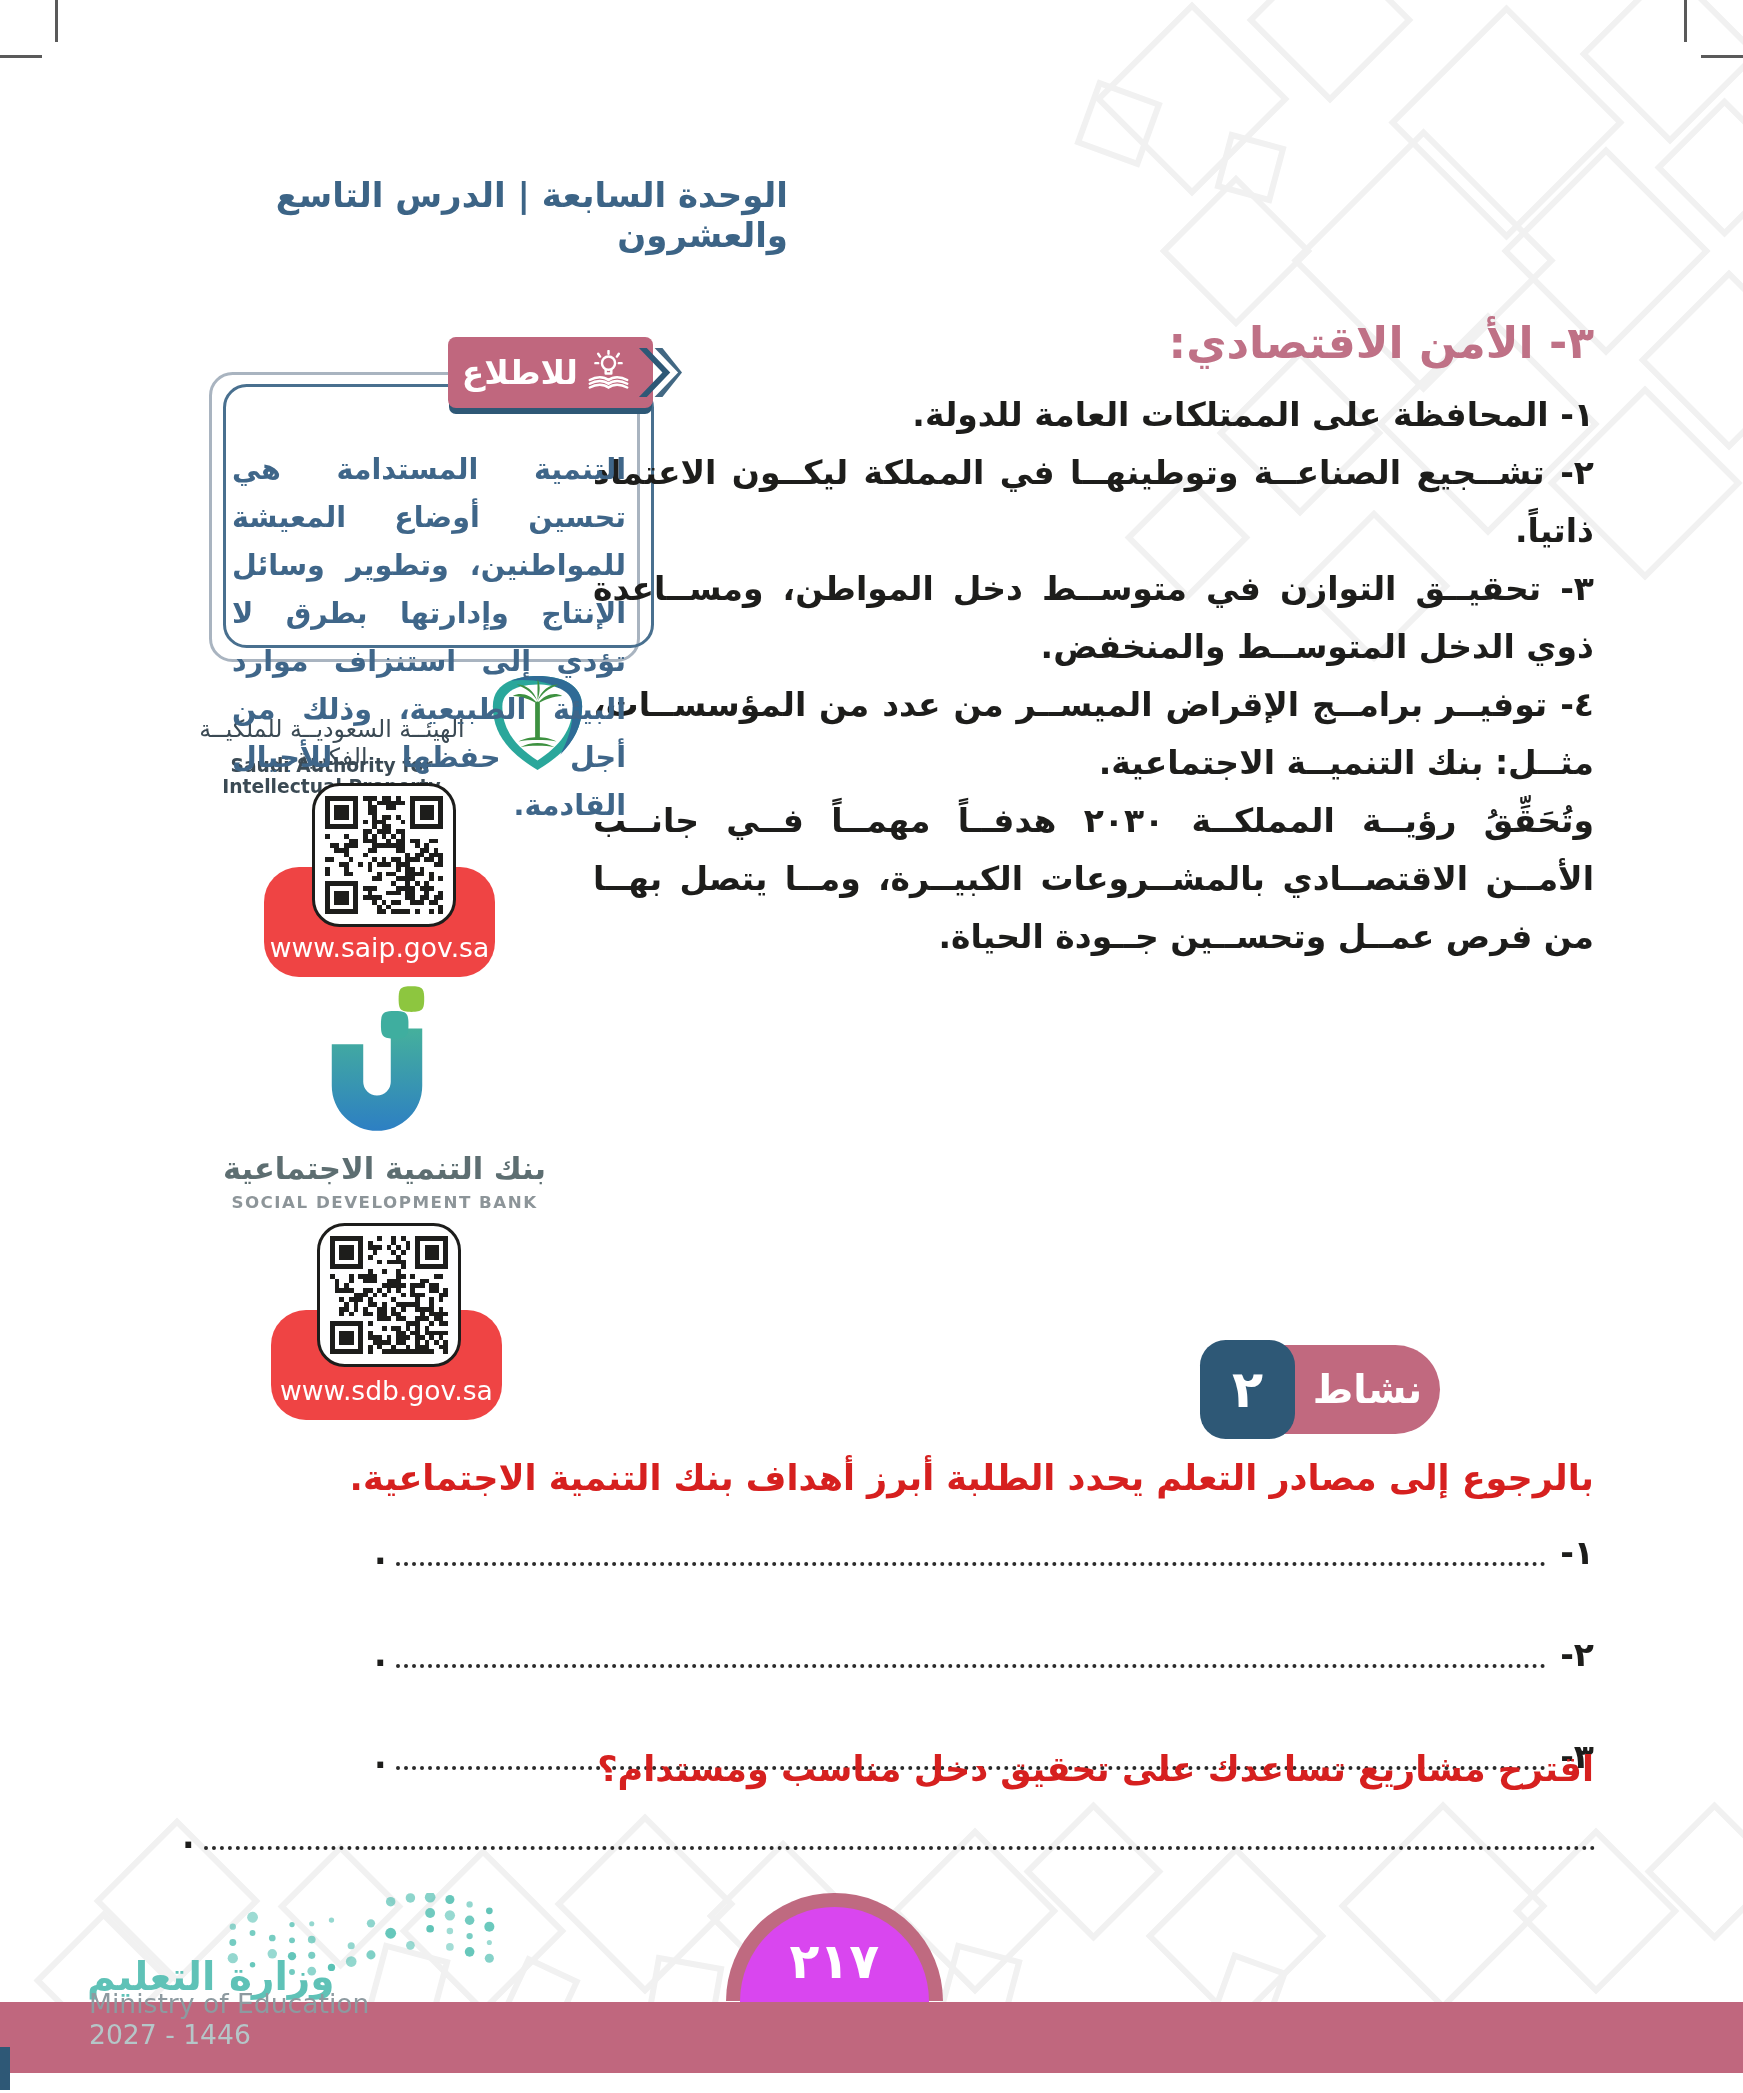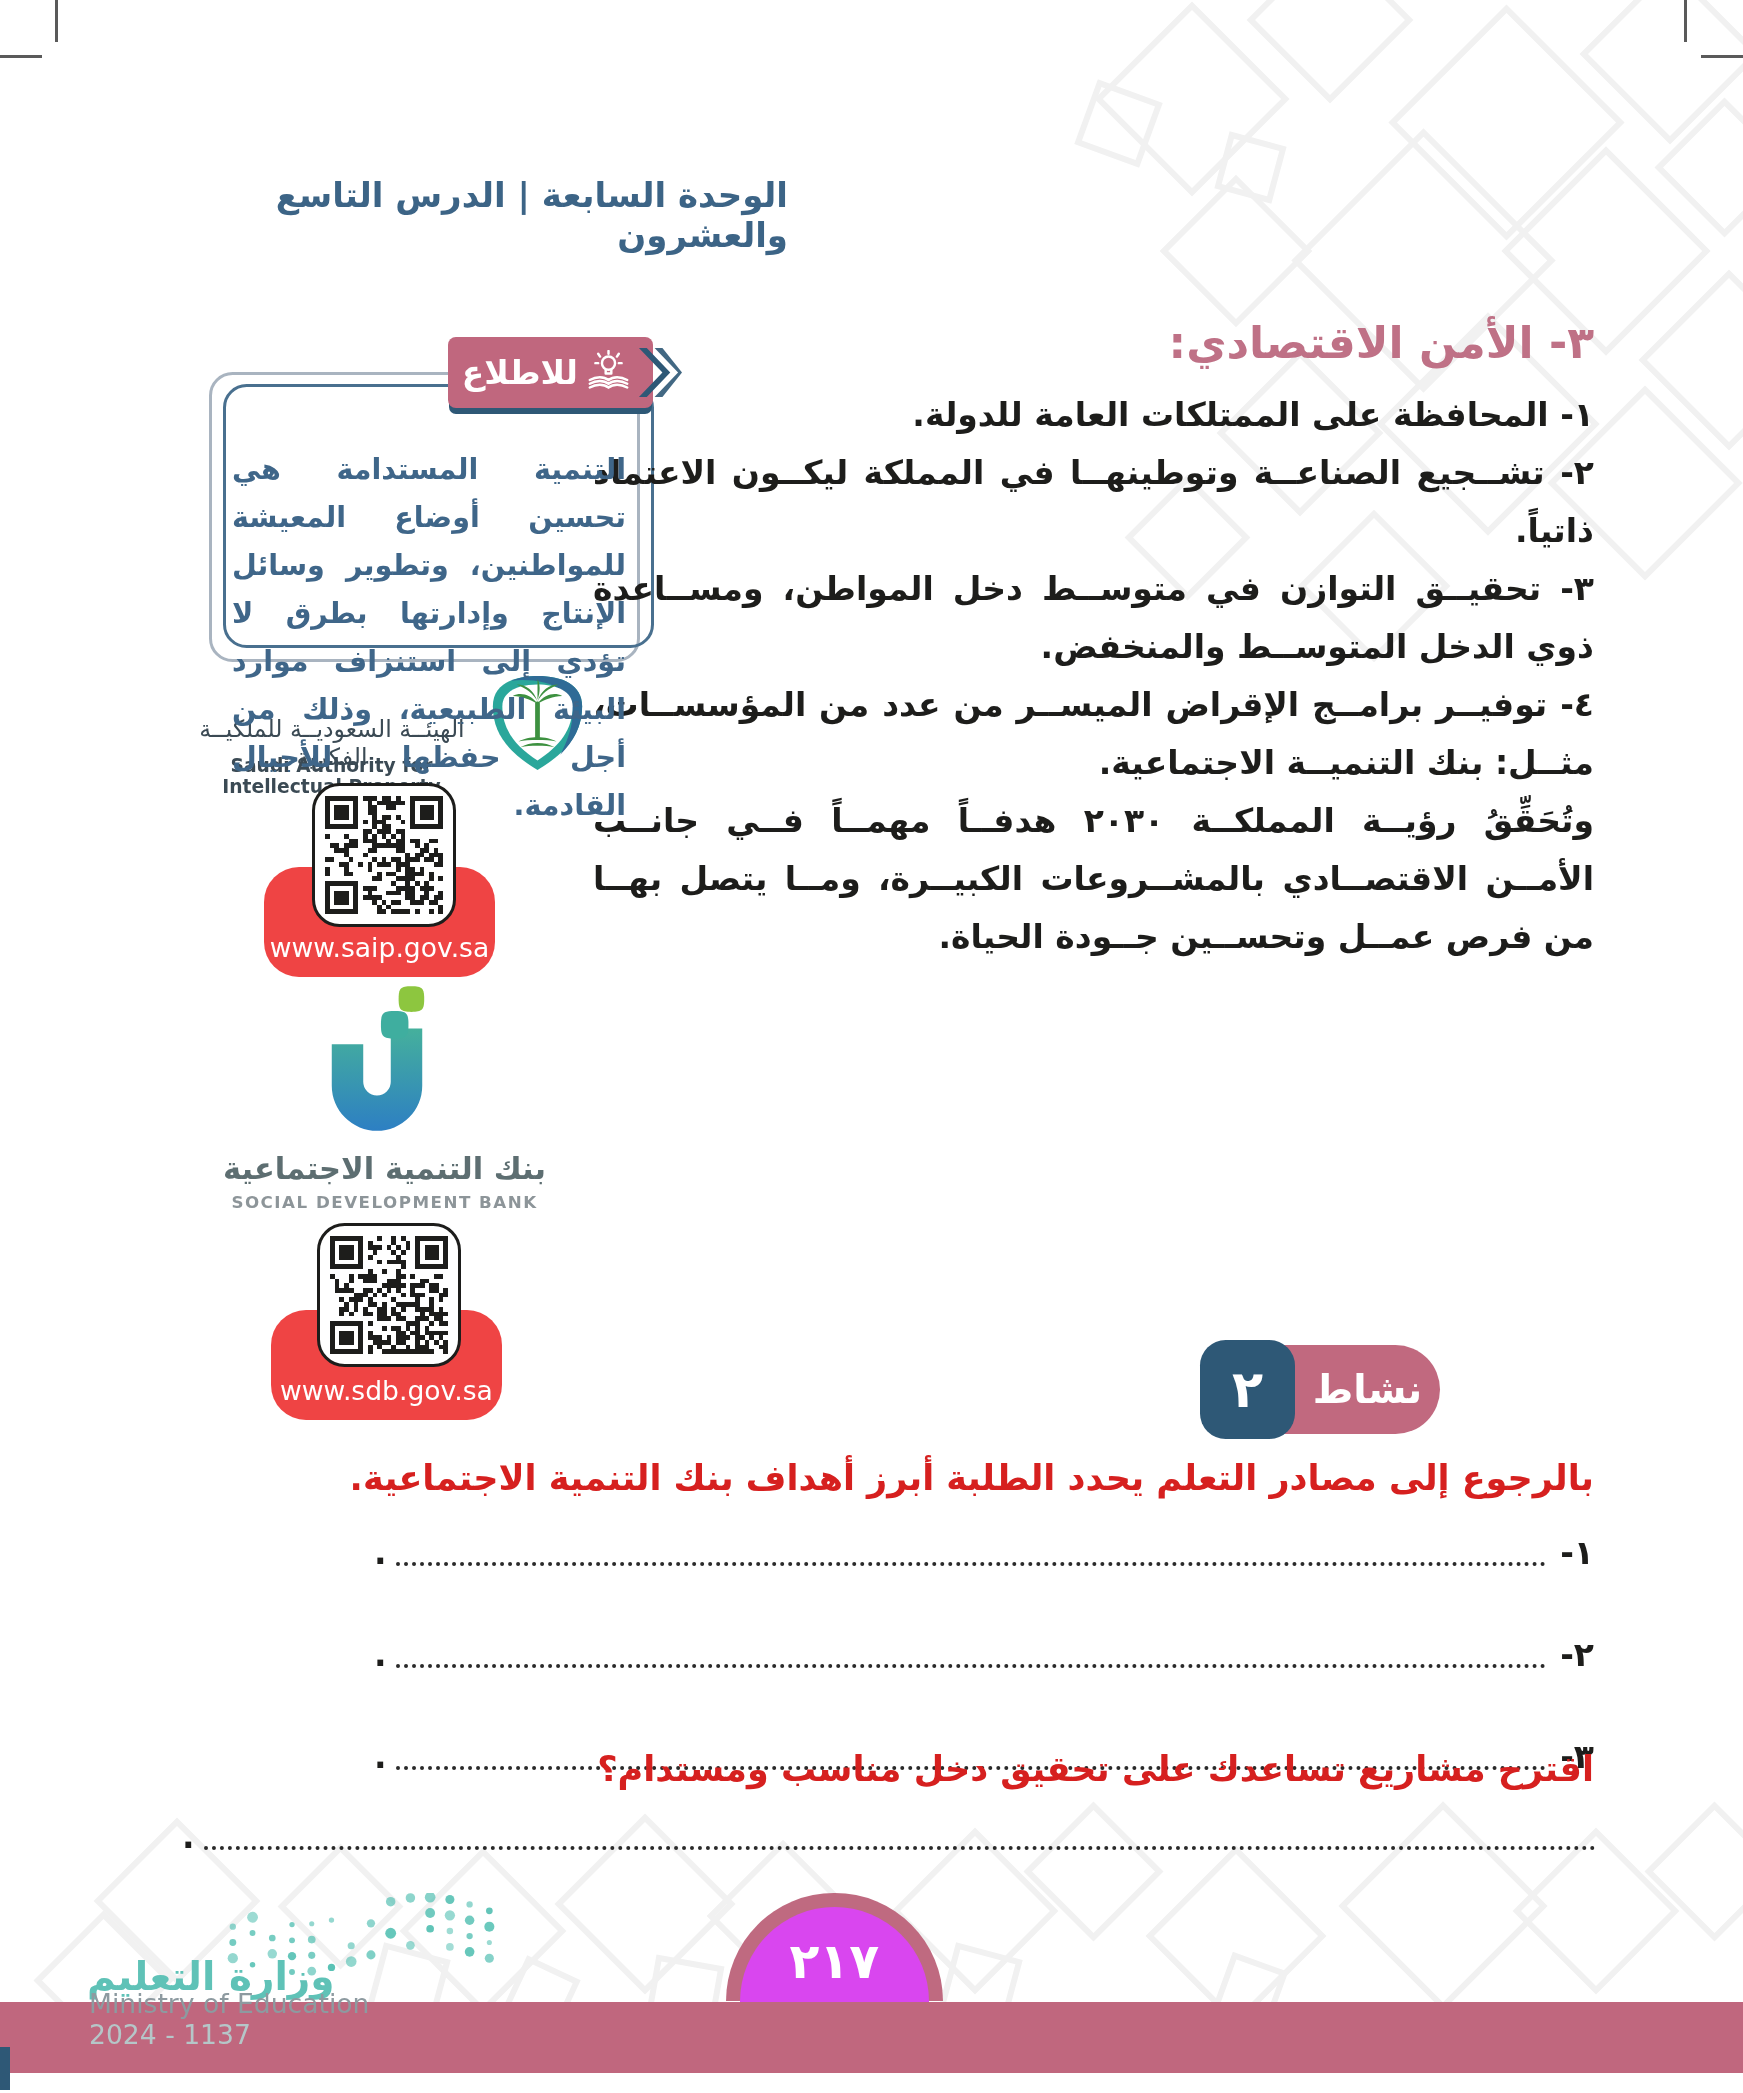--- a/index.html
+++ b/index.html
@@ -738,14 +738,14 @@
       <circle cx="254" cy="43.5" r="3.2" fill="#57c1b4" opacity="0.80"></circle>
       <circle cx="254" cy="59.5" r="4.9" fill="#57c1b4" opacity="0.90"></circle>
       <circle cx="274" cy="18.0" r="3.4" fill="#57c1b4" opacity="0.93"></circle>
       <circle cx="274" cy="34.0" r="5.1" fill="#57c1b4" opacity="0.88"></circle>
       <circle cx="274" cy="50.0" r="2.6" fill="#57c1b4" opacity="0.59"></circle>
       <circle cx="274" cy="66.0" r="4.6" fill="#57c1b4" opacity="0.72"></circle>
     </svg>
 </div>
 <div class="ministry-ar">وزارة التعليم</div>
 <div class="ministry-en">Ministry of Education</div>
-<div class="ministry-years">2024 - 1137</div>
+<div class="ministry-years">2027 - 1446</div>
 
 
 </body></html>

